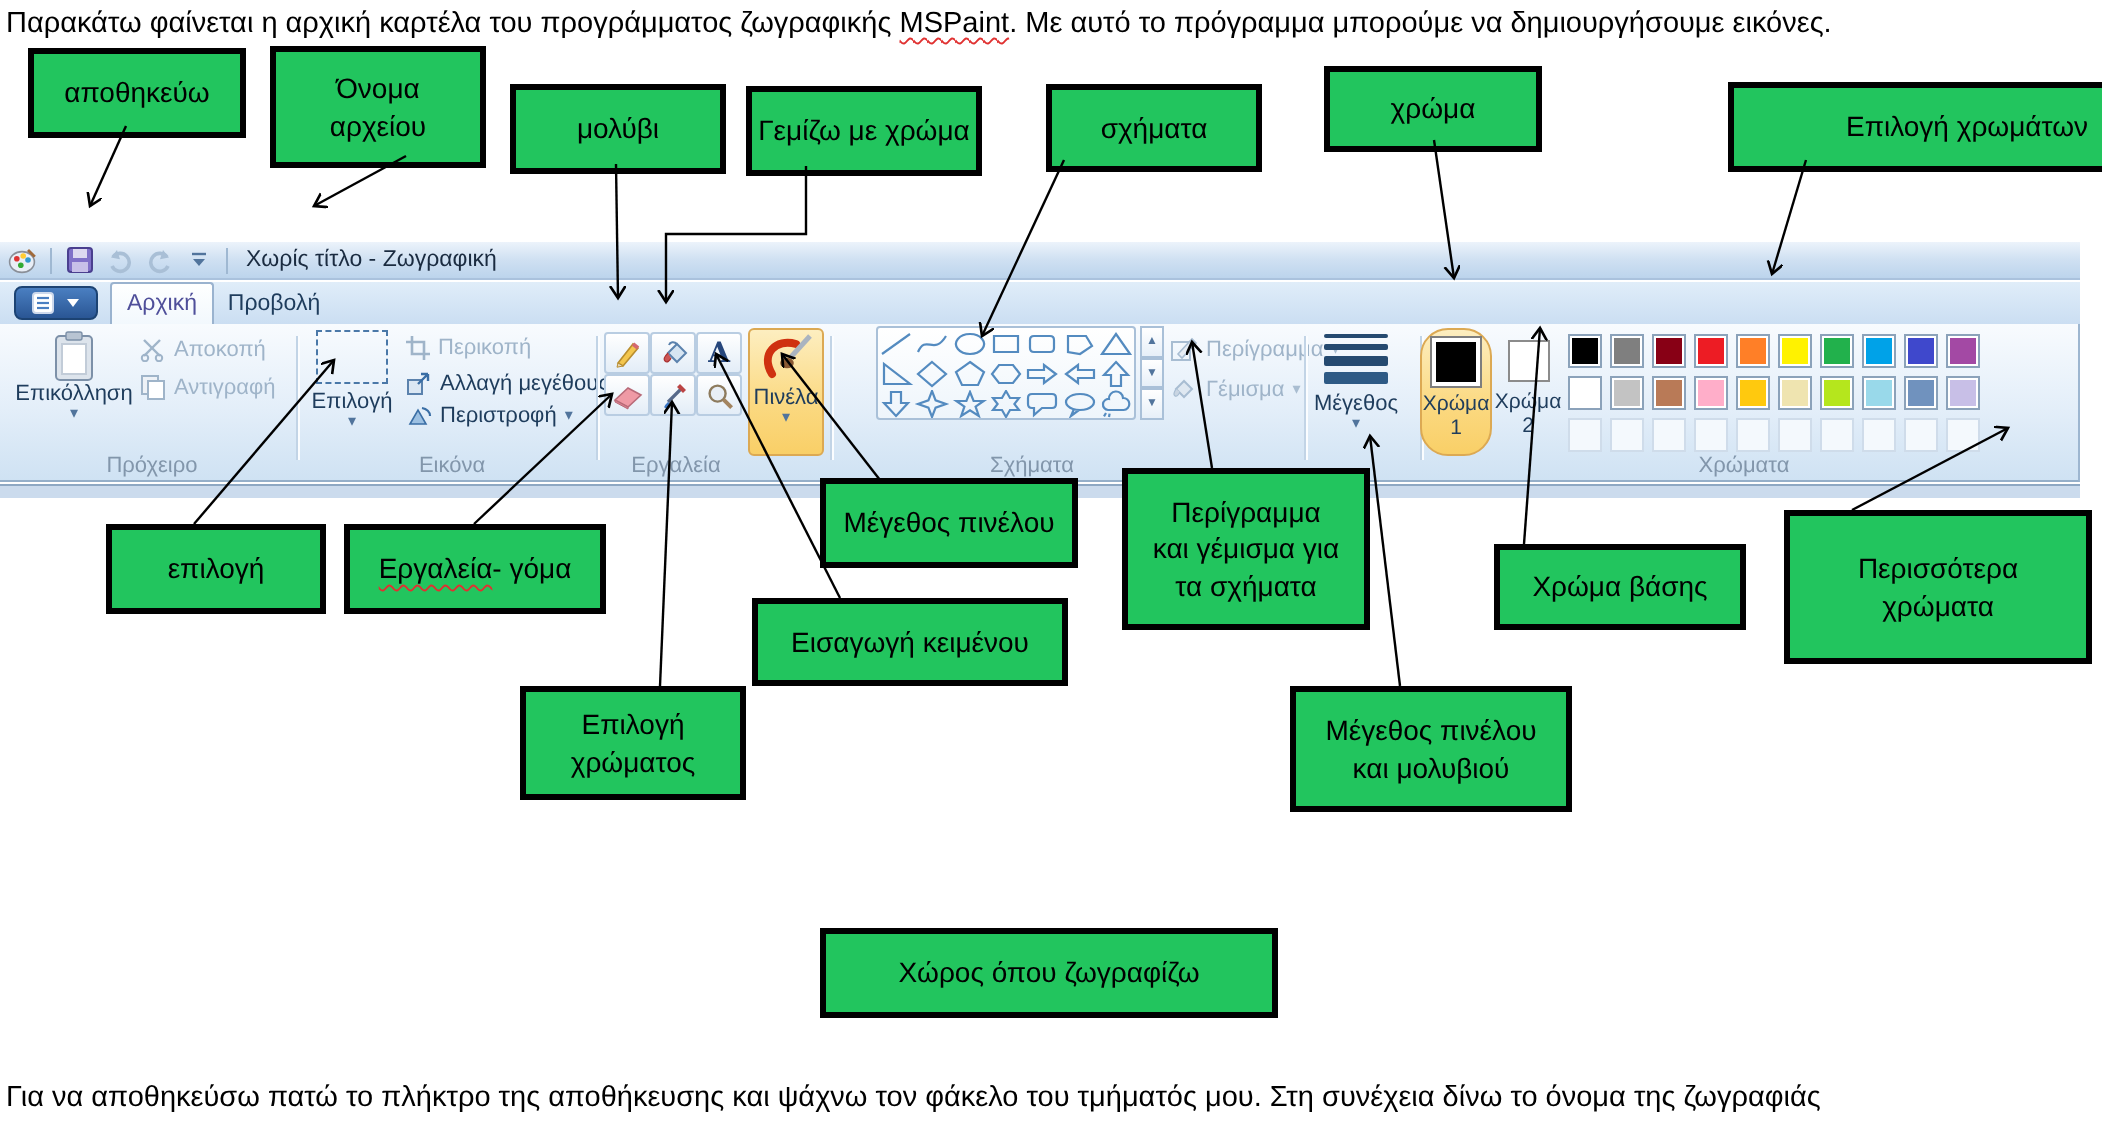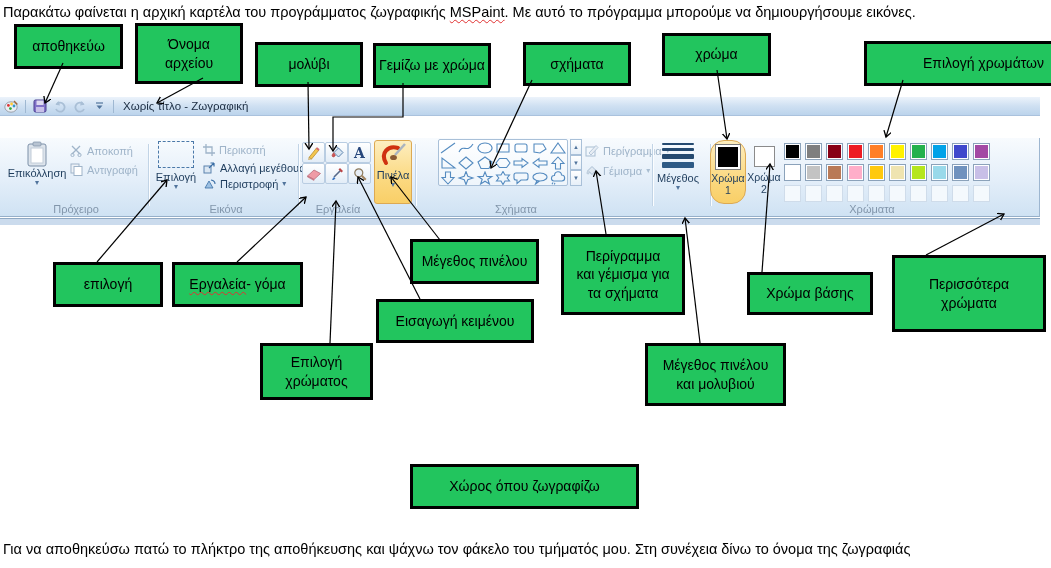--- a/index.html
+++ b/index.html
@@ -5,21 +5,21 @@
   html,body{margin:0;padding:0;}
   body{width:1051px;height:568px;position:relative;overflow:hidden;background:#fff;
        font-family:"Liberation Sans",sans-serif;color:#000;}
   .para{position:absolute;font-size:14.5px;white-space:nowrap;z-index:2;}
   .wavy{text-decoration:underline;text-decoration-style:wavy;text-decoration-color:#e03131;
         text-decoration-thickness:1px;text-underline-offset:2px;}
   .callout{position:absolute;border:3px solid #000;background:#22c55e;z-index:5;
            display:flex;align-items:center;justify-content:center;text-align:center;
            font-size:14px;line-height:1.3;white-space:pre-line;}
   
-  .paint{position:absolute;left:0;top:97px;width:1040px;height:99px;z-index:1;}
+  .paint{position:absolute;left:0;top:121px;width:1040px;height:99px;z-index:1;}
   .titlebar{position:absolute;left:0;top:0;right:0;height:19px;
             background:linear-gradient(#ecf3fb,#cfe0f2 50%,#bcd4ec);
             border-bottom:1px solid #aac2dd;display:flex;align-items:center;gap:3px;padding-left:3px;box-sizing:border-box;}
   .qsep{width:1px;height:13px;background:#9fb8d2;margin:0 2px;}
   .qbtn{display:flex;align-items:center;justify-content:center;width:17px;height:16px;}
   .title-text{font-size:11.5px;color:#1a2b40;margin-left:4px;}
   .tabrow{position:absolute;left:0;top:20px;right:0;height:21px;
           background:linear-gradient(#e0edf9,#cbdef2);}
   .appbtn{position:absolute;left:7px;top:2px;width:42px;height:17px;border-radius:4px;
           background:linear-gradient(#4a7fc1,#2a5694);border:1px solid #1c4373;
@@ -122,20 +122,35 @@
     <span class="qbtn">
       <svg width="9" height="8" viewBox="0 0 9 8">
           <line x1="1" y1="1" x2="8" y2="1" stroke="#51749c" stroke-width="1.2"></line>
           <path d="M1.5 3.5 L7.5 3.5 L4.5 7 Z" fill="#51749c"></path>
         </svg>
     </span>
     <span class="qsep"></span>
     <span class="title-text">Χωρίς τίτλο - Ζωγραφική</span>
   </div>
 
+  <div class="tabrow">
+    <div class="appbtn">
+      <svg width="14" height="11" viewBox="0 0 14 11">
+          <rect x="0.5" y="0.5" width="10" height="10" rx="1.5" fill="#fff" stroke="#cdd9ec"></rect>
+          <line x1="2.5" y1="3" x2="8.5" y2="3" stroke="#4a7fc1" stroke-width="1.1"></line>
+          <line x1="2.5" y1="5.5" x2="8.5" y2="5.5" stroke="#4a7fc1" stroke-width="1.1"></line>
+          <line x1="2.5" y1="8" x2="8.5" y2="8" stroke="#4a7fc1" stroke-width="1.1"></line>
+        </svg>
+      <svg width="7" height="5" viewBox="0 0 7 5">
+          <path d="M0.5 0.5 L6.5 0.5 L3.5 4.5 Z" fill="#fff"></path>
+        </svg>
+    </div>
+    <div class="tab active" style="left:55px;width:52px;">Αρχική</div>
+    <div class="tab" style="left:109px;width:56px;">Προβολή</div>
+  </div>
 
   <div class="ribbon">
 
     <div style="position:absolute;left:10px;top:3px;width:54px;height:60px;display:flex;flex-direction:column;align-items:center;">
       <svg width="22" height="26" viewBox="0 0 22 26">
           <rect x="2" y="3" width="18" height="22" rx="2" fill="#dde4ec" stroke="#7c90a8"></rect>
           <rect x="7" y="1" width="8" height="4" rx="1" fill="#b8c4d2" stroke="#7c90a8" stroke-width="0.7"></rect>
           <rect x="5" y="7" width="12" height="15" fill="#fff" stroke="#c2ccd8"></rect>
         </svg>
       <span class="rtext">Επικόλληση</span>

